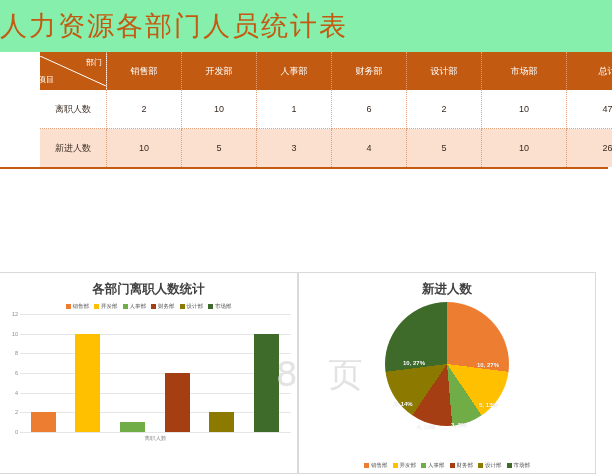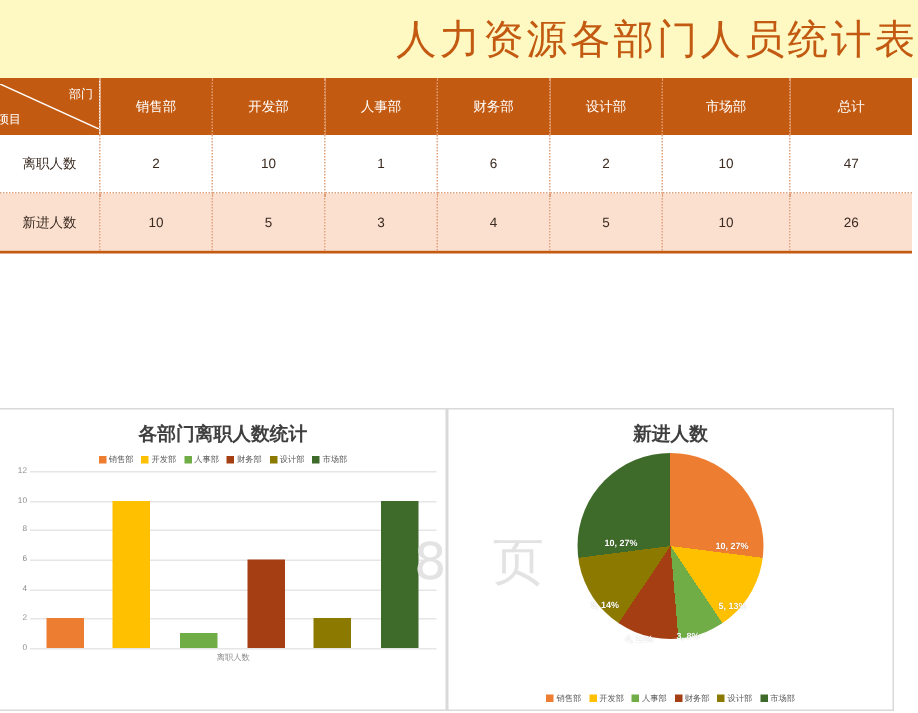--- a/index.html
+++ b/index.html
@@ -6,37 +6,38 @@
   body{
     width:612px;height:475px;
     background:#ffffff;
     font-family:"Liberation Sans","DejaVu Sans",sans-serif;
     overflow:hidden;
     position:relative;
   }
   
   .title-bar{
     height:52px;
-    display:flex;align-items:center;justify-content:flex-end;
-    background:#fef9c3;
+    display:flex;align-items:center;justify-content:flex-start;
+    background:#86efac;
   }
   .title-bar .title{
     font-size:27px;
     color:#C35A11;
     letter-spacing:2px;
     font-family:"DejaVu Sans",sans-serif;
     font-weight:400;
     white-space:nowrap;
   }
 
   
   .table-wrap{
     position:relative;
     margin:0 4px 0 0;
     border-bottom:2px solid #C35A11;
+    padding-left:40px;
   }
   table.stats{
     width:608px;
     border-collapse:collapse;
     table-layout:fixed;
     font-size:9px;
     color:#3a2a20;
   }
   table.stats th,table.stats td{
     text-align:center;

